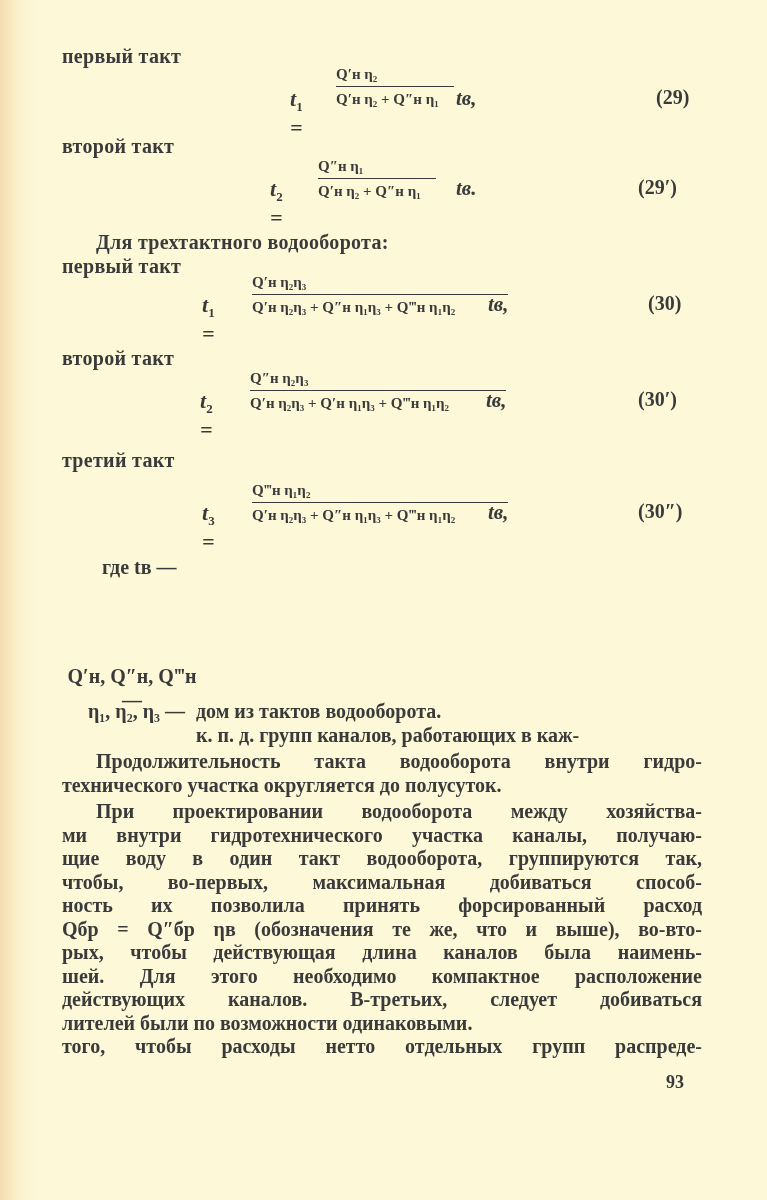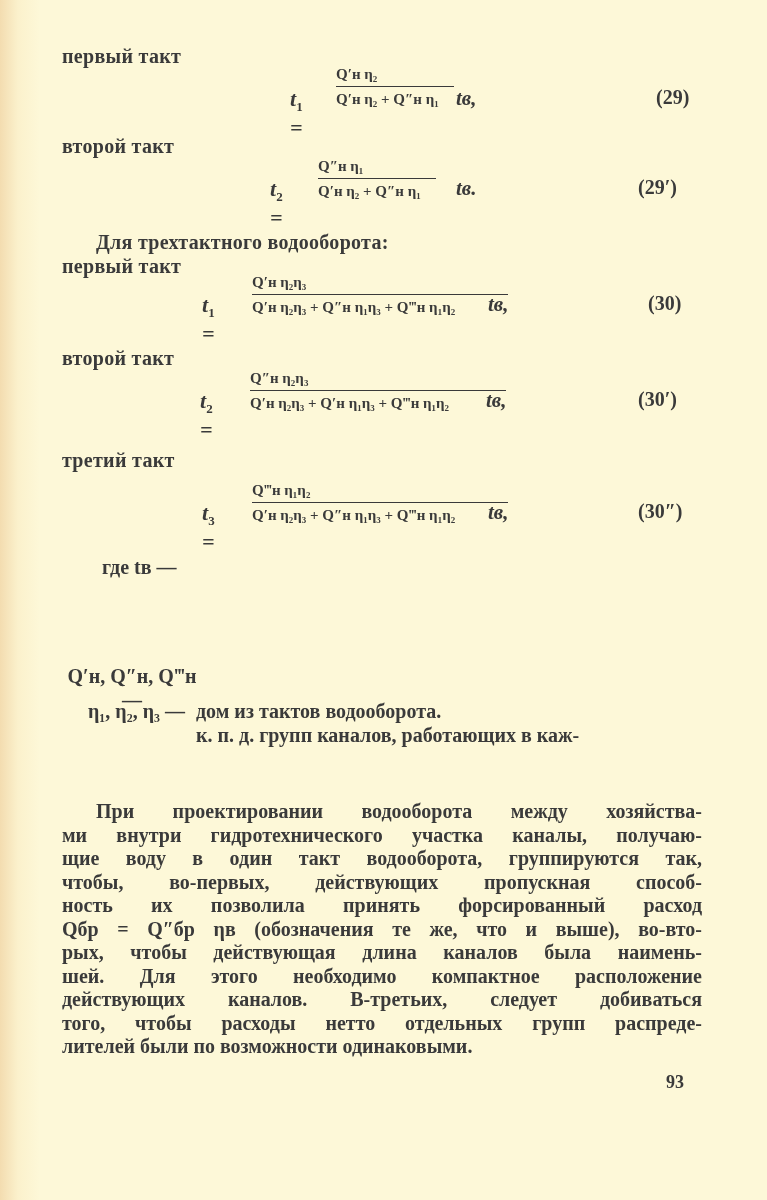--- a/index.html
+++ b/index.html
@@ -103,29 +103,33 @@
   <div class="def" style="left:102px; top:556px; width:120px;">где tв —</div>
 
   <div class="def" style="left:62px; top:665px; width:140px;text-align:center;">Q′н, Q″н, Q‴н —</div>
 
   <div class="def" style="left:88px; top:700px; width:120px;">η₁, η₂, η₃ —</div>
   <div class="def" style="left:196px; top:700px; width:506px;">
     <span class="ln">дом из тактов водооборота.</span>
     <span class="ln">к. п. д. групп каналов, работающих в каж-</span>
   </div>
 
+  <div class="para" style="top:750px; text-indent:34px;">
+    <span class="ln" style="text-indent:34px;">Продолжительность такта водооборота внутри гидро-</span>
+    <span class="ln last" style="text-indent:0;">технического участка округляется до полусуток.</span>
+  </div>
 
   <div class="para" style="top:800px;">
     <span class="ln" style="text-indent:34px;">При проектировании водооборота между хозяйства-</span>
     <span class="ln">ми внутри гидротехнического участка каналы, получаю-</span>
     <span class="ln">щие воду в один такт водооборота, группируются так,</span>
-    <span class="ln">чтобы, во-первых, действующих пропускная способ-</span>
+    <span class="ln">чтобы, во-первых, максимальная добиваться способ-</span>
     <span class="ln">ность их позволила принять форсированный расход</span>
     <span class="ln">Qбр = Q″бр ηв   (обозначения те же, что и выше), во-вто-</span>
     <span class="ln">рых, чтобы действующая длина каналов была наимень-</span>
     <span class="ln">шей. Для этого необходимо компактное расположение</span>
     <span class="ln">действующих каналов. В-третьих, следует добиваться</span>
+    <span class="ln last">лителей были по возможности одинаковыми.</span>
     <span class="ln">того, чтобы расходы нетто отдельных групп распреде-</span>
-    <span class="ln last">лителей были по возможности одинаковыми.</span>
   </div>
 
   <div class="pagenum" style="left:666px; top:1072px;">93</div>
 </div>
 
 </body></html>

